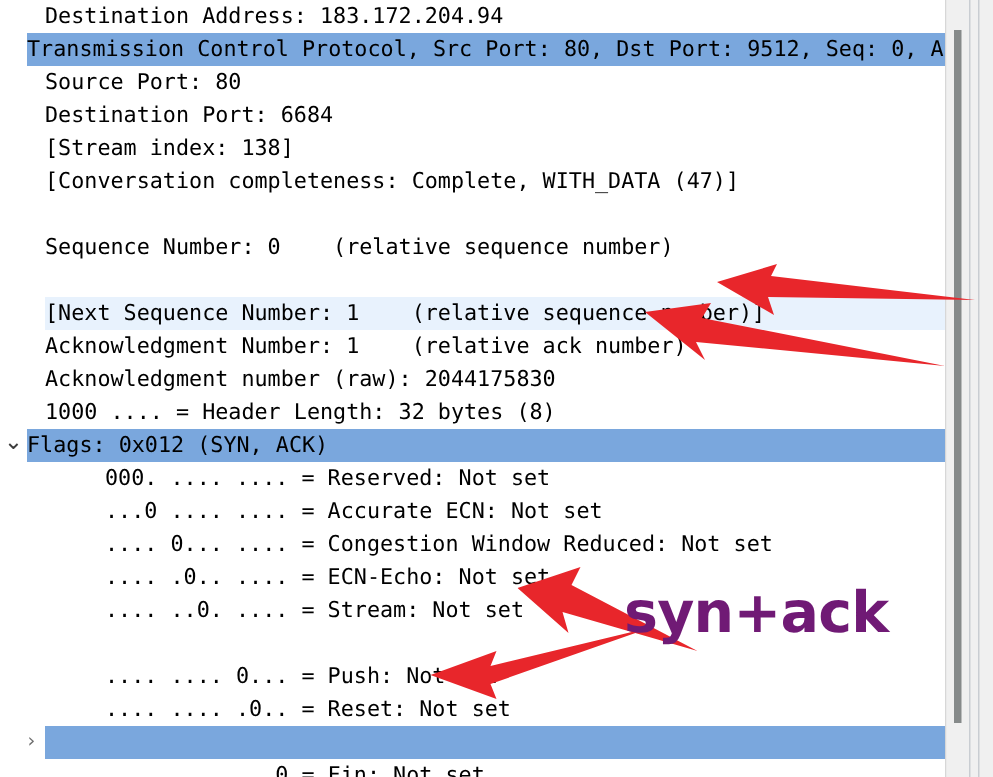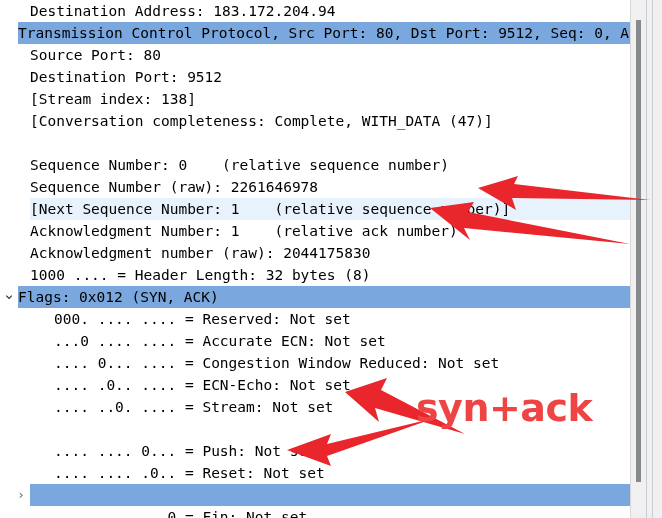--- a/index.html
+++ b/index.html
@@ -47,21 +47,21 @@
   }
 
   
   .sel-strong .rowbg { background: #7aa7dd; }
   .sel-strong .txt   { color: #000000; }
   .sel-light  .rowbg { background: #e8f2fd; }
 
   
   .ind0 { padding-left: 18px; }
   .ind1 { padding-left: 30px; }
-  .ind2 { padding-left: 54px; }
+  .ind2 { padding-left: 54px; margin-left: 16px; }
 
   
   .chev {
     position: absolute;
     left: 4px;
     top: 0;
     width: 14px;
     height: 22px;
     line-height: 21px;
     text-align: center;
@@ -121,39 +121,39 @@
   .arrow { position: absolute; }
   #synack-label {
     position: absolute;
     left: 416px;
     top: 389px;
     font-family: "DejaVu Sans", "Liberation Sans", sans-serif;
     font-weight: bold;
     font-size: 38px;
     line-height: 38px;
     letter-spacing: -0.5px;
-    color: #ef4444;
+    color: #701a75;
     white-space: nowrap;
   }
 </style>
 </head>
 <body>
 
 <div id="root">
 
   <div id="tree-pane">
       <div class="row"><div class="rowbg" style="left: 30px;"></div><span class="txt ind1">Destination Address: 183.172.204.94</span></div>
       <div class="row sel-strong"><div class="rowbg" style="left: 18px;"></div><span class="txt ind0">Transmission Control Protocol, Src Port: 80, Dst Port: 9512, Seq: 0, Ack: 1,</span></div>
       <div class="row"><div class="rowbg" style="left: 30px;"></div><span class="txt ind1">Source Port: 80</span></div>
-      <div class="row"><div class="rowbg" style="left: 30px;"></div><span class="txt ind1">Destination Port: 9512</span></div>
+      <div class="row"><div class="rowbg" style="left: 30px;"></div><span class="txt ind1">Destination Port: 6684</span></div>
       <div class="row"><div class="rowbg" style="left: 30px;"></div><span class="txt ind1">[Stream index: 138]</span></div>
       <div class="row"><div class="rowbg" style="left: 30px;"></div><span class="txt ind1">[Conversation completeness: Complete, WITH_DATA (47)]</span></div>
       <div class="row"><div class="rowbg" style="left: 30px;"></div></div>
       <div class="row"><div class="rowbg" style="left: 30px;"></div><span class="txt ind1">Sequence Number: 0    (relative sequence number)</span></div>
-      <div class="row"><div class="rowbg" style="left: 30px;"></div><span class="txt ind1">Sequence Number (raw): 2261646978</span></div>
+      <div class="row"><div class="rowbg" style="left: 30px;"></div></div>
       <div class="row sel-light"><div class="rowbg" style="left: 30px;"></div><span class="txt ind1">[Next Sequence Number: 1    (relative sequence number)]</span></div>
       <div class="row"><div class="rowbg" style="left: 30px;"></div><span class="txt ind1">Acknowledgment Number: 1    (relative ack number)</span></div>
       <div class="row"><div class="rowbg" style="left: 30px;"></div><span class="txt ind1">Acknowledgment number (raw): 2044175830</span></div>
       <div class="row"><div class="rowbg" style="left: 30px;"></div><span class="txt ind1">1000 .... = Header Length: 32 bytes (8)</span></div>
       <div class="row sel-strong"><div class="rowbg" style="left: 18px;"></div><span class="chev open" style="left: 2px; font-size: 15px; line-height: 16px;">⌄</span><span class="txt ind0">Flags: 0x012 (SYN, ACK)</span></div>
       <div class="row"><div class="rowbg" style="left: 54px;"></div><span class="txt ind2">000. .... .... = Reserved: Not set</span></div>
       <div class="row"><div class="rowbg" style="left: 54px;"></div><span class="txt ind2">...0 .... .... = Accurate ECN: Not set</span></div>
       <div class="row"><div class="rowbg" style="left: 54px;"></div><span class="txt ind2">.... 0... .... = Congestion Window Reduced: Not set</span></div>
       <div class="row"><div class="rowbg" style="left: 54px;"></div><span class="txt ind2">.... .0.. .... = ECN-Echo: Not set</span></div>
       <div class="row"><div class="rowbg" style="left: 54px;"></div><span class="txt ind2">.... ..0. .... = Stream: Not set</span></div>

